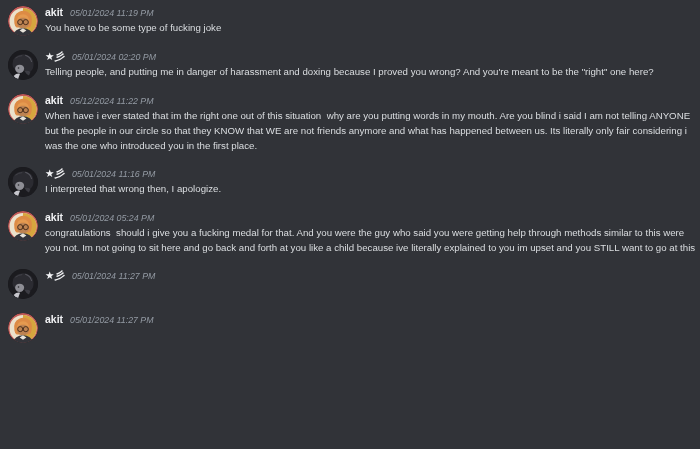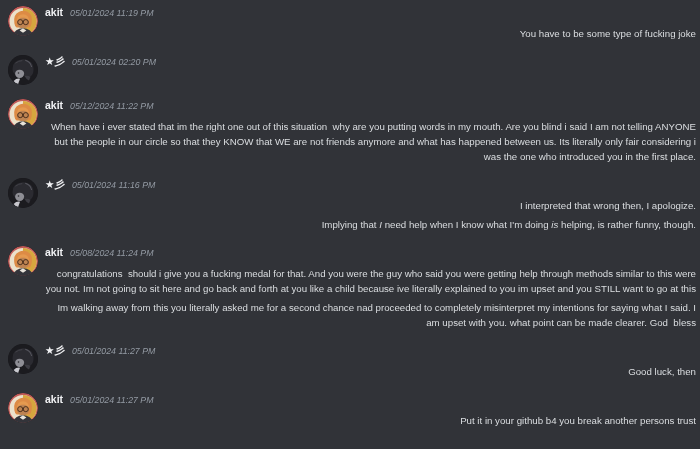--- a/index.html
+++ b/index.html
@@ -7,21 +7,20 @@
     padding: 0;
     width: 700px;
     height: 449px;
     background: #313338;
     overflow: hidden;
     font-family: "Liberation Sans", "DejaVu Sans", sans-serif;
   }
   .chat {
     padding: 3px 4px 0 8px;
     width: 688px;
-    text-align: right;
   }
   .group {
     display: flex;
     align-items: flex-start;
     margin-top: 13px;
   }
   .group:first-child { margin-top: 2px; }
   .avatar {
     flex: 0 0 30px;
     width: 30px;
@@ -51,21 +50,21 @@
     font-size: 8.8px;
     color: #949ba4;
     margin-left: 7px;
     font-style: italic;
   }
   .text {
     font-size: 9.7px;
     color: #dbdee1;
     line-height: 15px;
     white-space: pre-wrap;
-    margin-top: 6px;
+    margin-top: 0;
     word-wrap: break-word;
   }
   .text + .text { margin-top: 4px; }
   .italic { font-style: italic; }
 </style>
 </head>
 <body>
 
 <div class="chat">
 
@@ -105,20 +104,21 @@
         <circle cx="14" cy="24" r="1.1" fill="#2a2a2e"></circle>
         <path d="M7.5 34.5 Q11.5 30.5 16 31.5 L13.5 38.5 Q9.5 38 7.5 34.5 Z" fill="#c7c7cd"></path>
         <path d="M22 28 Q27 27 30 29 L28 34 Q24 32 22 28 Z" fill="#3c3c43"></path>
       </svg>
     </div>
     <div class="body">
       <div class="header">
         <span class="username">★彡</span>
         <span class="timestamp">05/01/2024 02:20 PM</span>
       </div>
+      <div class="text">Telling people, and putting me in danger of harassment and doxing because I proved you wrong? And you're meant to be the "right" one here?</div>
     </div>
   </div>
 
   <div class="group">
     <div class="avatar">
       <svg viewBox="0 0 40 40">
         <circle cx="20" cy="20" r="20" fill="#c05a58"></circle>
         <circle cx="20" cy="20.5" r="18" fill="#ebe1cb"></circle>
         <path d="M20 2.5 A18 18 0 0 1 38 20.5 A18 18 0 0 1 20 38.5 Z" fill="#d7a63e"></path>
         <path d="M8.5 23 Q6.5 11 15 7.5 Q20 5 26 7.5 Q33.5 11 31.5 23 Q31 27.5 28.5 28.5 L11.5 28.5 Q9 27.5 8.5 23 Z" fill="#dd8b45"></path>
@@ -152,47 +152,45 @@
         <path d="M7.5 34.5 Q11.5 30.5 16 31.5 L13.5 38.5 Q9.5 38 7.5 34.5 Z" fill="#c7c7cd"></path>
         <path d="M22 28 Q27 27 30 29 L28 34 Q24 32 22 28 Z" fill="#3c3c43"></path>
       </svg>
     </div>
     <div class="body">
       <div class="header">
         <span class="username">★彡</span>
         <span class="timestamp">05/01/2024 11:16 PM</span>
       </div>
       <div class="text">I interpreted that wrong then, I apologize.</div>
-      <div class="text"><span>Implying that </span><span class="italic">I</span><span> need help when I know what I'm doing </span><span class="italic">is</span><span> helping, is rather funny, though.</span></div>
-    </div>
-  </div>
-
-  <div class="group">
-    <div class="avatar">
-      <svg viewBox="0 0 40 40">
-        <circle cx="20" cy="20" r="20" fill="#c05a58"></circle>
-        <circle cx="20" cy="20.5" r="18" fill="#ebe1cb"></circle>
-        <path d="M20 2.5 A18 18 0 0 1 38 20.5 A18 18 0 0 1 20 38.5 Z" fill="#d7a63e"></path>
-        <path d="M8.5 23 Q6.5 11 15 7.5 Q20 5 26 7.5 Q33.5 11 31.5 23 Q31 27.5 28.5 28.5 L11.5 28.5 Q9 27.5 8.5 23 Z" fill="#dd8b45"></path>
-        <ellipse cx="20" cy="22.5" rx="8.2" ry="7.2" fill="#bd8352"></ellipse>
-        <path d="M11.5 21 Q12 11 20 11 Q28 11 28.5 21 Q24 14.5 20 15.5 Q16 14.5 11.5 21 Z" fill="#e59a50"></path>
-        <circle cx="16.3" cy="21.5" r="3.4" fill="none" stroke="#4a2e1c" stroke-width="1.3"></circle>
-        <circle cx="23.7" cy="21.5" r="3.4" fill="none" stroke="#4a2e1c" stroke-width="1.3"></circle>
-        <line x1="19" y1="21" x2="21" y2="21" stroke="#4a2e1c" stroke-width="1.2"></line>
-        <path d="M5.5 40 Q9.5 29.5 20 29.5 Q30.5 29.5 34.5 40 Z" fill="#33343a"></path>
-        <path d="M15.5 32.5 L20 29.5 L24.5 32.5 L20 35.5 Z" fill="#e8e3da"></path>
-      </svg>
-    </div>
-    <div class="body">
-      <div class="header">
-        <span class="username">akit</span>
-        <span class="timestamp">05/08/2024 11:24 PM</span>
+    </div>
+  </div>
+
+  <div class="group">
+    <div class="avatar">
+      <svg viewBox="0 0 40 40">
+        <circle cx="20" cy="20" r="20" fill="#c05a58"></circle>
+        <circle cx="20" cy="20.5" r="18" fill="#ebe1cb"></circle>
+        <path d="M20 2.5 A18 18 0 0 1 38 20.5 A18 18 0 0 1 20 38.5 Z" fill="#d7a63e"></path>
+        <path d="M8.5 23 Q6.5 11 15 7.5 Q20 5 26 7.5 Q33.5 11 31.5 23 Q31 27.5 28.5 28.5 L11.5 28.5 Q9 27.5 8.5 23 Z" fill="#dd8b45"></path>
+        <ellipse cx="20" cy="22.5" rx="8.2" ry="7.2" fill="#bd8352"></ellipse>
+        <path d="M11.5 21 Q12 11 20 11 Q28 11 28.5 21 Q24 14.5 20 15.5 Q16 14.5 11.5 21 Z" fill="#e59a50"></path>
+        <circle cx="16.3" cy="21.5" r="3.4" fill="none" stroke="#4a2e1c" stroke-width="1.3"></circle>
+        <circle cx="23.7" cy="21.5" r="3.4" fill="none" stroke="#4a2e1c" stroke-width="1.3"></circle>
+        <line x1="19" y1="21" x2="21" y2="21" stroke="#4a2e1c" stroke-width="1.2"></line>
+        <path d="M5.5 40 Q9.5 29.5 20 29.5 Q30.5 29.5 34.5 40 Z" fill="#33343a"></path>
+        <path d="M15.5 32.5 L20 29.5 L24.5 32.5 L20 35.5 Z" fill="#e8e3da"></path>
+      </svg>
+    </div>
+    <div class="body">
+      <div class="header">
+        <span class="username">akit</span>
+        <span class="timestamp">05/01/2024 05:24 PM</span>
       </div>
       <div class="text">congratulations  should i give you a fucking medal for that. And you were the guy who said you were getting help through methods similar to this were you not. Im not going to sit here and go back and forth at you like a child because ive literally explained to you im upset and you STILL want to go at this</div>
-      <div class="text">Im walking away from this you literally asked me for a second chance nad proceeded to completely misinterpret my intentions for saying what I said. I am upset with you. what point can be made clearer. God  bless</div>
     </div>
   </div>
 
   <div class="group">
     <div class="avatar">
       <svg viewBox="0 0 40 40">
         <circle cx="20" cy="20" r="20" fill="#1b1b1f"></circle>
         <path d="M6 19 Q5.5 6.5 20 5.5 Q34.5 6.5 34 20 Q34 26.5 29.5 28.5 L10.5 26.5 Q6.5 24.5 6 19 Z" fill="#2b2b31"></path>
         <path d="M23 7 Q30 9 31.5 16" stroke="#56565e" stroke-width="1.4" fill="none"></path>
         <path d="M10 11 Q14 7.5 19 7.5" stroke="#44444b" stroke-width="1.2" fill="none"></path>
@@ -200,21 +198,20 @@
         <circle cx="14" cy="24" r="1.1" fill="#2a2a2e"></circle>
         <path d="M7.5 34.5 Q11.5 30.5 16 31.5 L13.5 38.5 Q9.5 38 7.5 34.5 Z" fill="#c7c7cd"></path>
         <path d="M22 28 Q27 27 30 29 L28 34 Q24 32 22 28 Z" fill="#3c3c43"></path>
       </svg>
     </div>
     <div class="body">
       <div class="header">
         <span class="username">★彡</span>
         <span class="timestamp">05/01/2024 11:27 PM</span>
       </div>
-      <div class="text">Good luck, then</div>
     </div>
   </div>
 
   <div class="group">
     <div class="avatar">
       <svg viewBox="0 0 40 40">
         <circle cx="20" cy="20" r="20" fill="#c05a58"></circle>
         <circle cx="20" cy="20.5" r="18" fill="#ebe1cb"></circle>
         <path d="M20 2.5 A18 18 0 0 1 38 20.5 A18 18 0 0 1 20 38.5 Z" fill="#d7a63e"></path>
         <path d="M8.5 23 Q6.5 11 15 7.5 Q20 5 26 7.5 Q33.5 11 31.5 23 Q31 27.5 28.5 28.5 L11.5 28.5 Q9 27.5 8.5 23 Z" fill="#dd8b45"></path>
@@ -225,17 +222,16 @@
         <line x1="19" y1="21" x2="21" y2="21" stroke="#4a2e1c" stroke-width="1.2"></line>
         <path d="M5.5 40 Q9.5 29.5 20 29.5 Q30.5 29.5 34.5 40 Z" fill="#33343a"></path>
         <path d="M15.5 32.5 L20 29.5 L24.5 32.5 L20 35.5 Z" fill="#e8e3da"></path>
       </svg>
     </div>
     <div class="body">
       <div class="header">
         <span class="username">akit</span>
         <span class="timestamp">05/01/2024 11:27 PM</span>
       </div>
-      <div class="text">Put it in your github b4 you break another persons trust</div>
     </div>
   </div>
 
 </div>
 
 </body></html>

